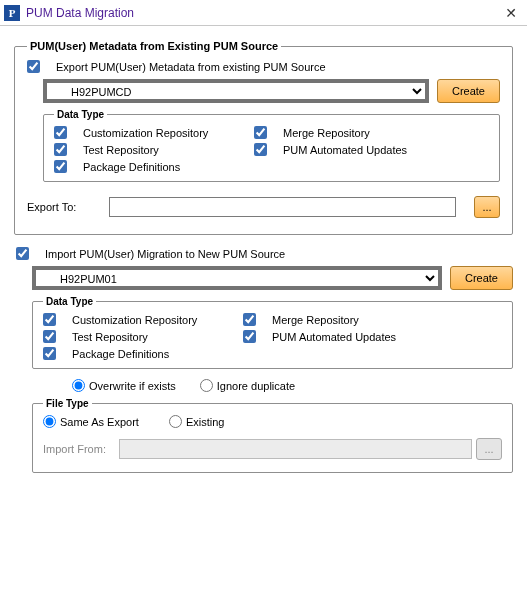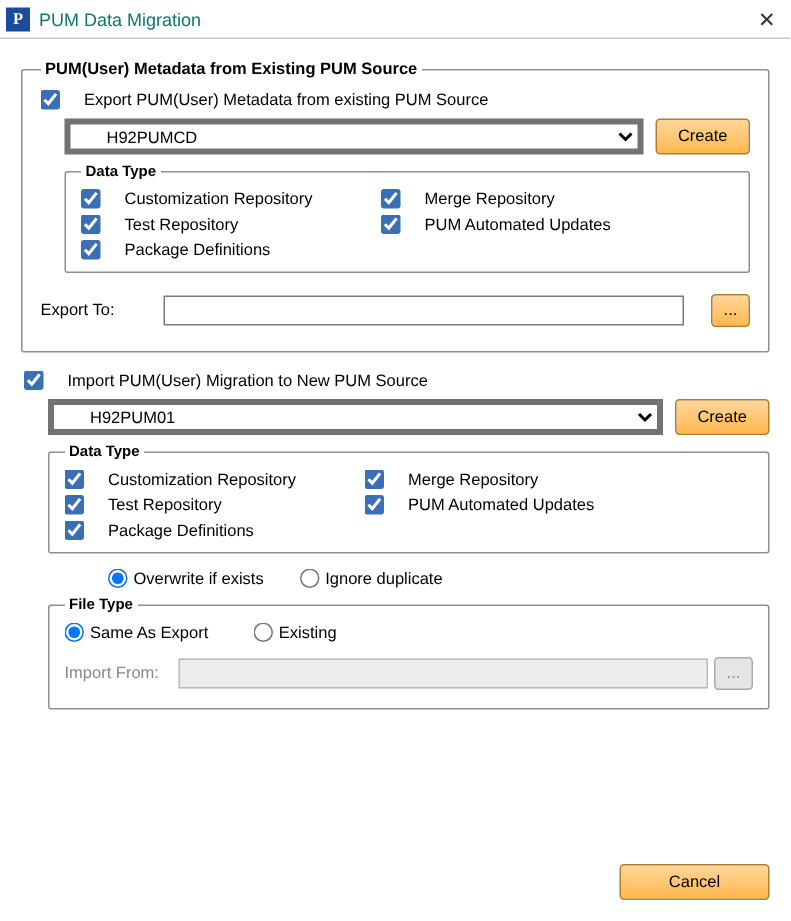--- a/index.html
+++ b/index.html
@@ -32,21 +32,21 @@
     font-weight: bold;
     font-size: 11px;
     line-height: 16px;
     text-align: center;
     margin-right: 6px;
     font-family: "Times New Roman", serif;
   }
   .title {
     flex: 1;
     font-size: 12px;
-    color: #0f766e;
+    color: #4c1d95;
   }
   .close-x {
     font-size: 14px;
     color: #333;
     cursor: pointer;
     padding: 2px 4px;
   }
   .content {
     flex: 1;
     padding: 14px 14px 0 14px;
@@ -324,16 +324,15 @@
       <div class="import-from-row">
         <span class="lbl">Import From:</span>
         <input type="text" disabled="" value="" style="">
         <button class="btn-sm" disabled="">...</button>
       </div>
     </fieldset>
 
   </div>
 
   <div class="footer">
-    <button class="btn">Cancel</button>
   </div>
 
 </div>
 
 </body></html>

